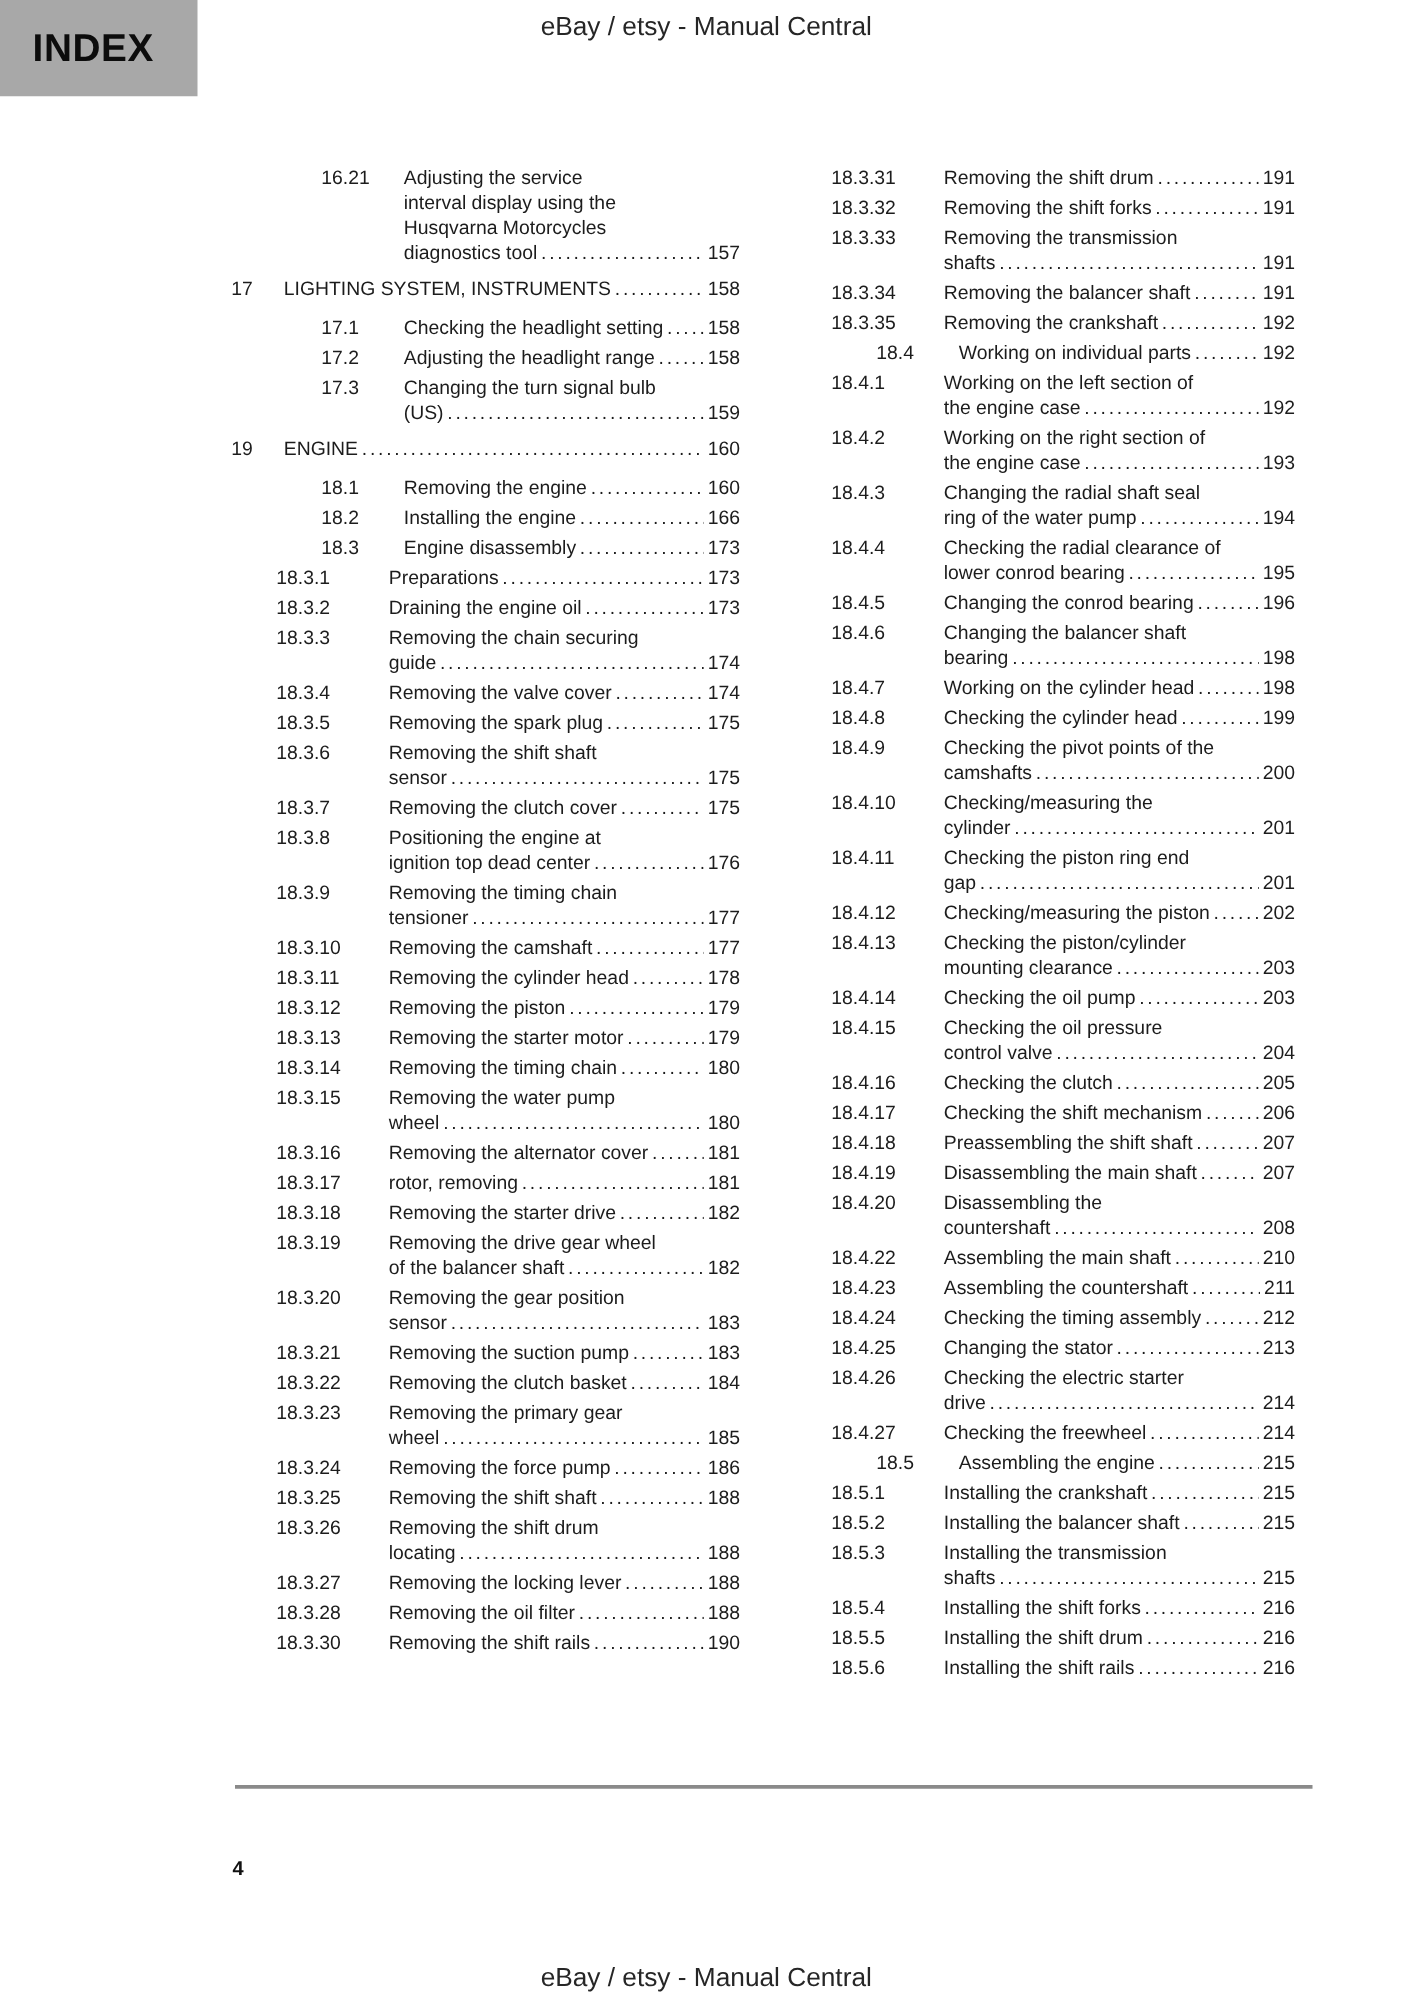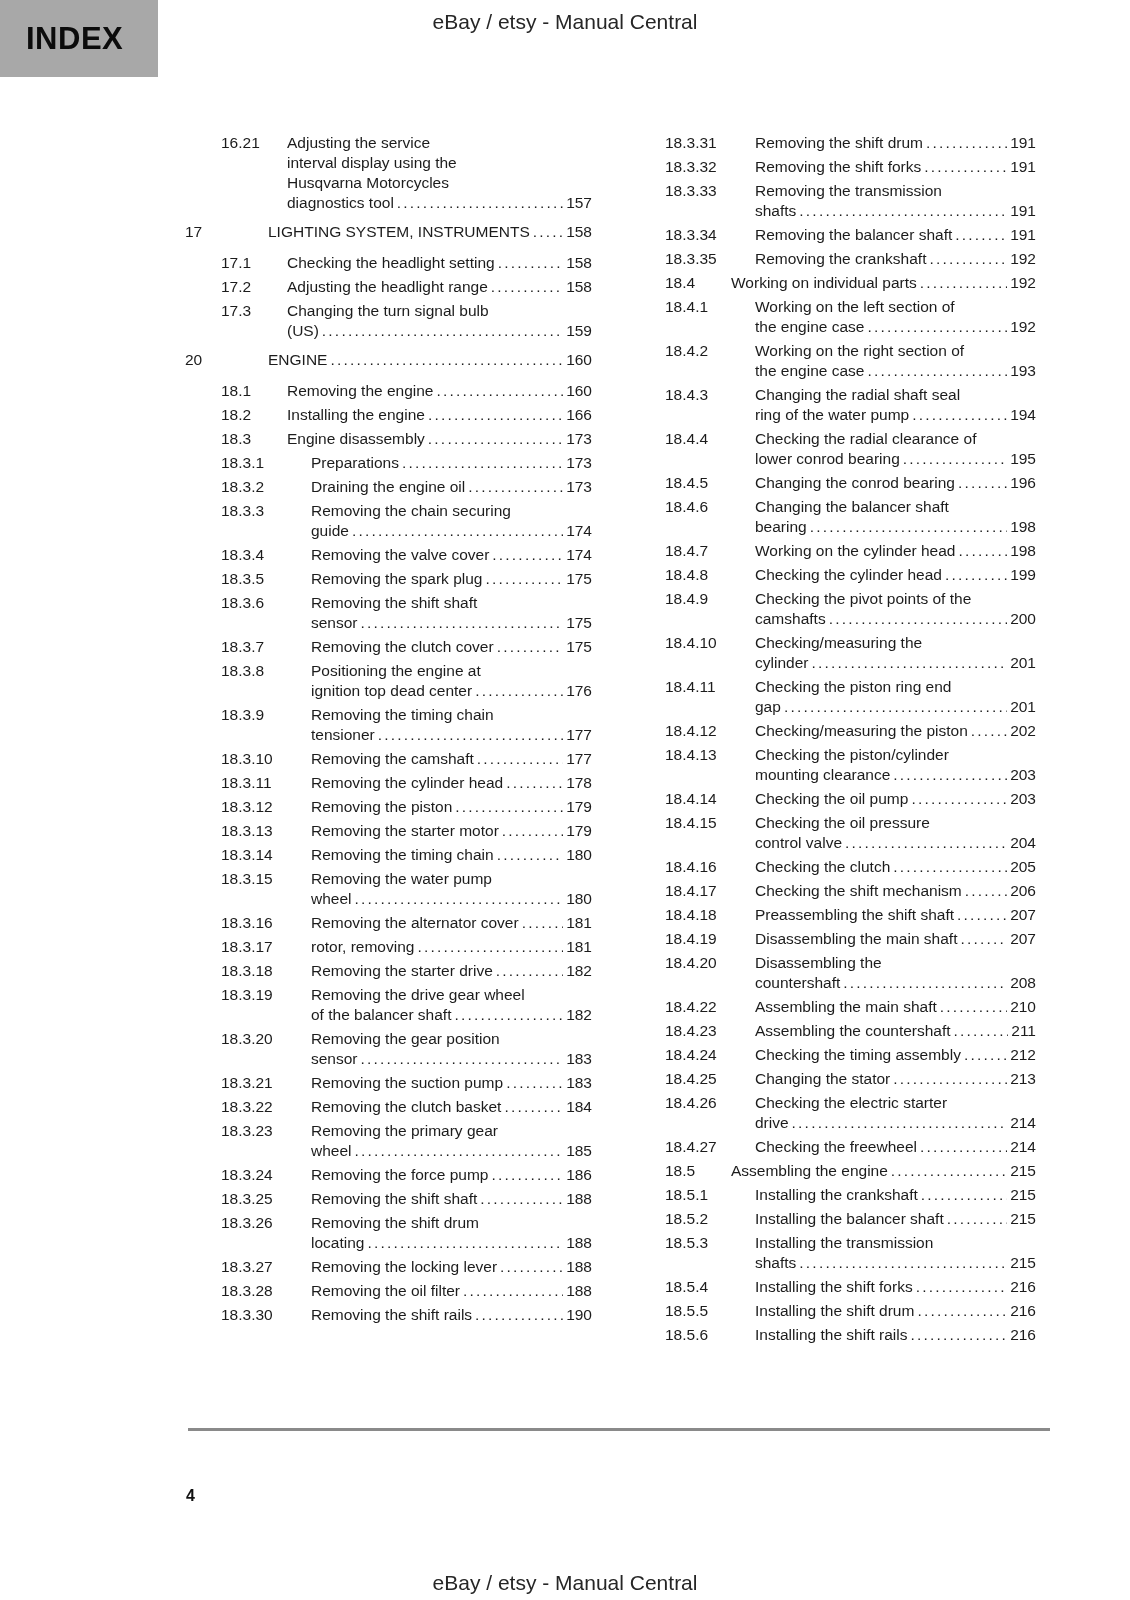--- a/index.html
+++ b/index.html
@@ -33,24 +33,24 @@
   }
   .page-number{
     position:absolute;left:186px;top:1487px;font-size:16px;font-weight:bold;color:#111;
   }
 
   
   .toc{position:absolute;top:133px;left:185px;width:851px;display:flex;gap:37px;}
   .col{width:407px;}
 
   .entry{display:flex;margin-bottom:4px;font-size:15.5px;line-height:20px;color:#1c1c1c;}
-  .lvl1{margin-top:9px;margin-bottom:11px;gap:41px;}
+  .lvl1{margin-top:9px;margin-bottom:11px;}
   .lvl1 .num{width:42px;flex:none;}
   .lvl2{padding-left:36px;}
-  .lvl2 .num{width:66px;flex:none;}
+  .lvl2 .num{width:66px;flex:none;margin-left:36px;}
   .lvl3{padding-left:36px;}
   .lvl3 .num{width:90px;flex:none;}
   .body{flex:1;min-width:0;}
   .line-last{display:flex;align-items:baseline;}
   .line-last .txt{white-space:nowrap;}
   .leader{flex:1 1 auto;overflow:hidden;white-space:nowrap;margin:0 3px;}
   .leader::after{
     content:"................................................................................";
     letter-spacing:2.2px;
   }
@@ -117,21 +117,21 @@
           <div class="body">
             <div class="line">Changing the turn signal bulb</div>
             <div class="line line-last">
               <span class="txt">(US)</span>
               <span class="leader"></span>
               <span class="pg">159</span>
             </div>
           </div>
         </div>
         <div class="entry lvl1">
-          <span class="num">20</span>
+          <span class="num">19</span>
           <div class="body">
             <div class="line line-last">
               <span class="txt">ENGINE</span>
               <span class="leader"></span>
               <span class="pg">160</span>
             </div>
           </div>
         </div>
         <div class="entry lvl2">
           <span class="num">18.1</span>

